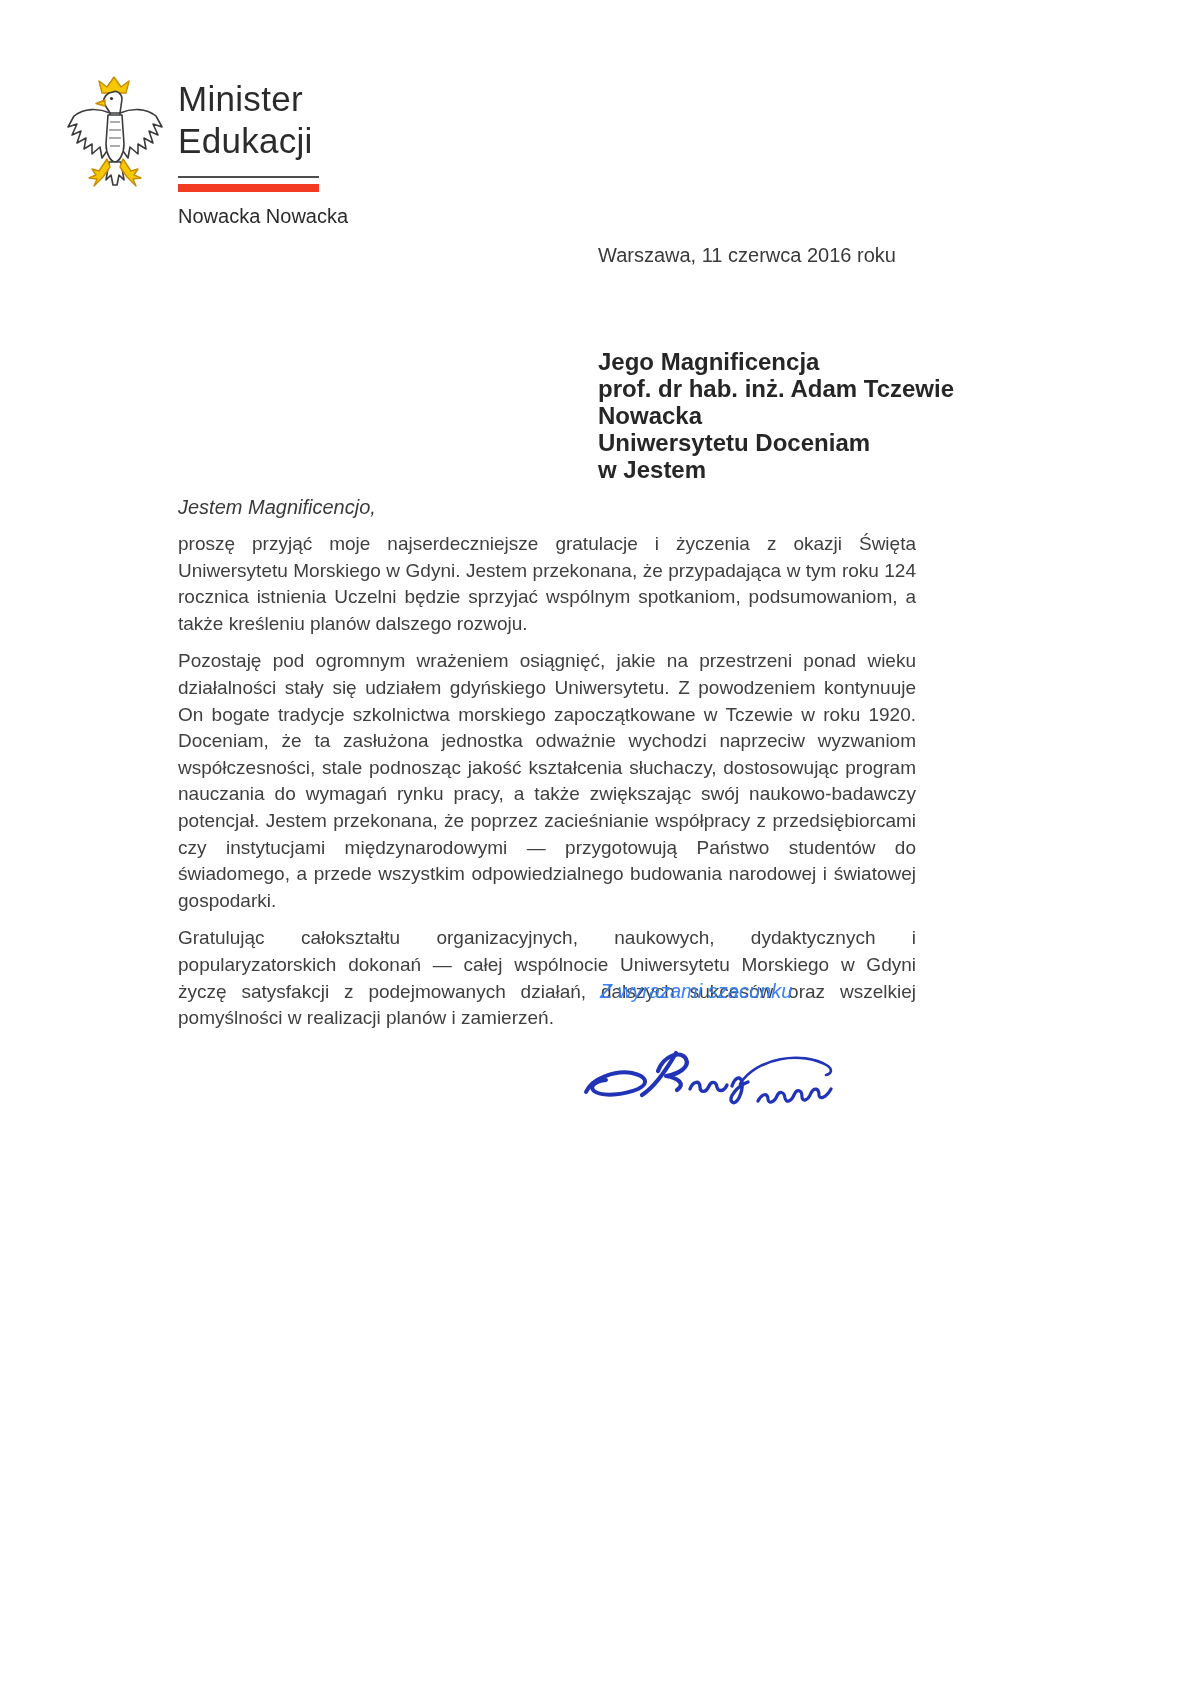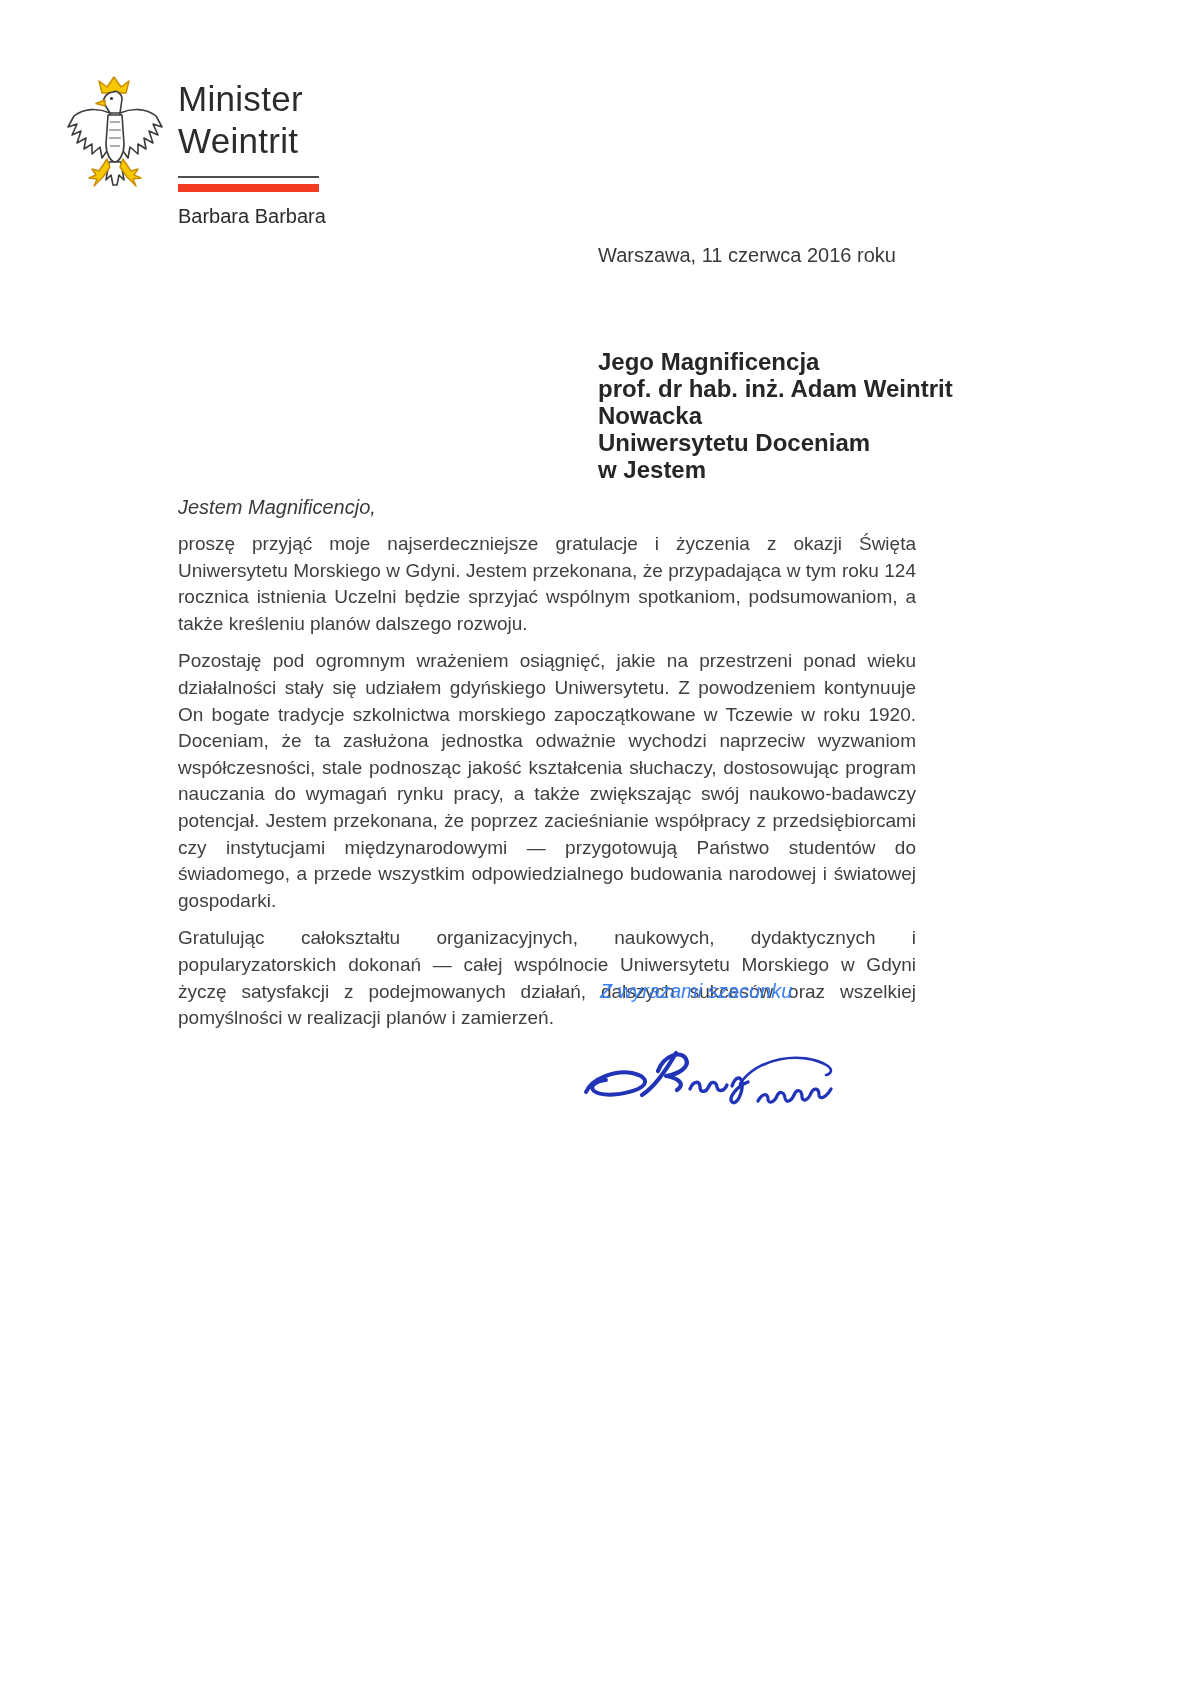--- a/index.html
+++ b/index.html
@@ -102,32 +102,32 @@
 
     <path class="eagle-white" d="M44 88 L56 88 L59 106 L54 101 L52 111 L48 111 L46 101 L41 106 Z"></path>
 
     <path class="eagle-gold" d="M42 85 L34 97 L27 95 L31 101 L24 104 L32 105 L29 112 L38 103 L45 93 Z"></path>
     <path class="eagle-gold" d="M58 85 L66 97 L73 95 L69 101 L76 104 L68 105 L71 112 L62 103 L55 93 Z"></path>
   </svg>
 
   <div class="ministry">
     <div class="ministry-title">
       <div>Minister</div>
-      <div>Weintrit</div>
+      <div>Edukacji</div>
     </div>
     <div class="divider"></div>
     <div class="redbar"></div>
-    <div class="minister-name">Barbara Barbara</div>
+    <div class="minister-name">Nowacka Nowacka</div>
   </div>
 
   <div class="dateline">Warszawa, 11 czerwca 2016 roku</div>
 
   <div class="recipient">
     <span>Jego Magnificencja</span>
-    <span>prof. dr hab. inż. Adam Weintrit</span>
+    <span>prof. dr hab. inż. Adam Tczewie</span>
     <span>Nowacka</span>
     <span>Uniwersytetu Doceniam</span>
     <span>w Jestem</span>
   </div>
 
   <div class="salutation">Jestem Magnificencjo,</div>
 
   <div class="body">
     <p>proszę przyjąć moje najserdeczniejsze gratulacje i życzenia z okazji Święta Uniwersytetu Morskiego w Gdyni. Jestem przekonana, że przypadająca w tym roku 124 rocznica istnienia Uczelni będzie sprzyjać wspólnym spotkaniom, podsumowaniom, a także kreśleniu planów dalszego rozwoju.</p>
     <p>Pozostaję pod ogromnym wrażeniem osiągnięć, jakie na przestrzeni ponad wieku działalności stały się udziałem gdyńskiego Uniwersytetu. Z powodzeniem kontynuuje On bogate tradycje szkolnictwa morskiego zapoczątkowane w Tczewie w roku 1920. Doceniam, że ta zasłużona jednostka odważnie wychodzi naprzeciw wyzwaniom współczesności, stale podnosząc jakość kształcenia słuchaczy, dostosowując program nauczania do wymagań rynku pracy, a także zwiększając swój naukowo-badawczy potencjał. Jestem przekonana, że poprzez zacieśnianie współpracy z przedsiębiorcami czy instytucjami międzynarodowymi — przygotowują Państwo studentów do świadomego, a przede wszystkim odpowiedzialnego budowania narodowej i światowej gospodarki.</p>

